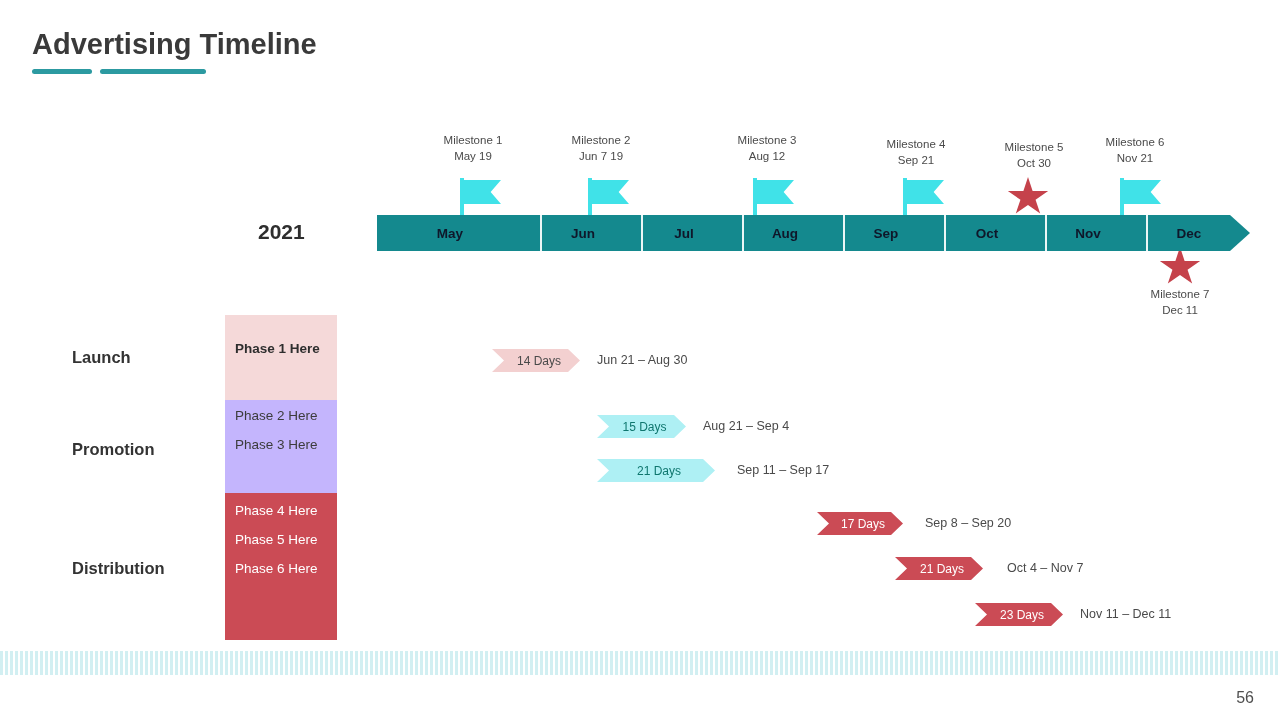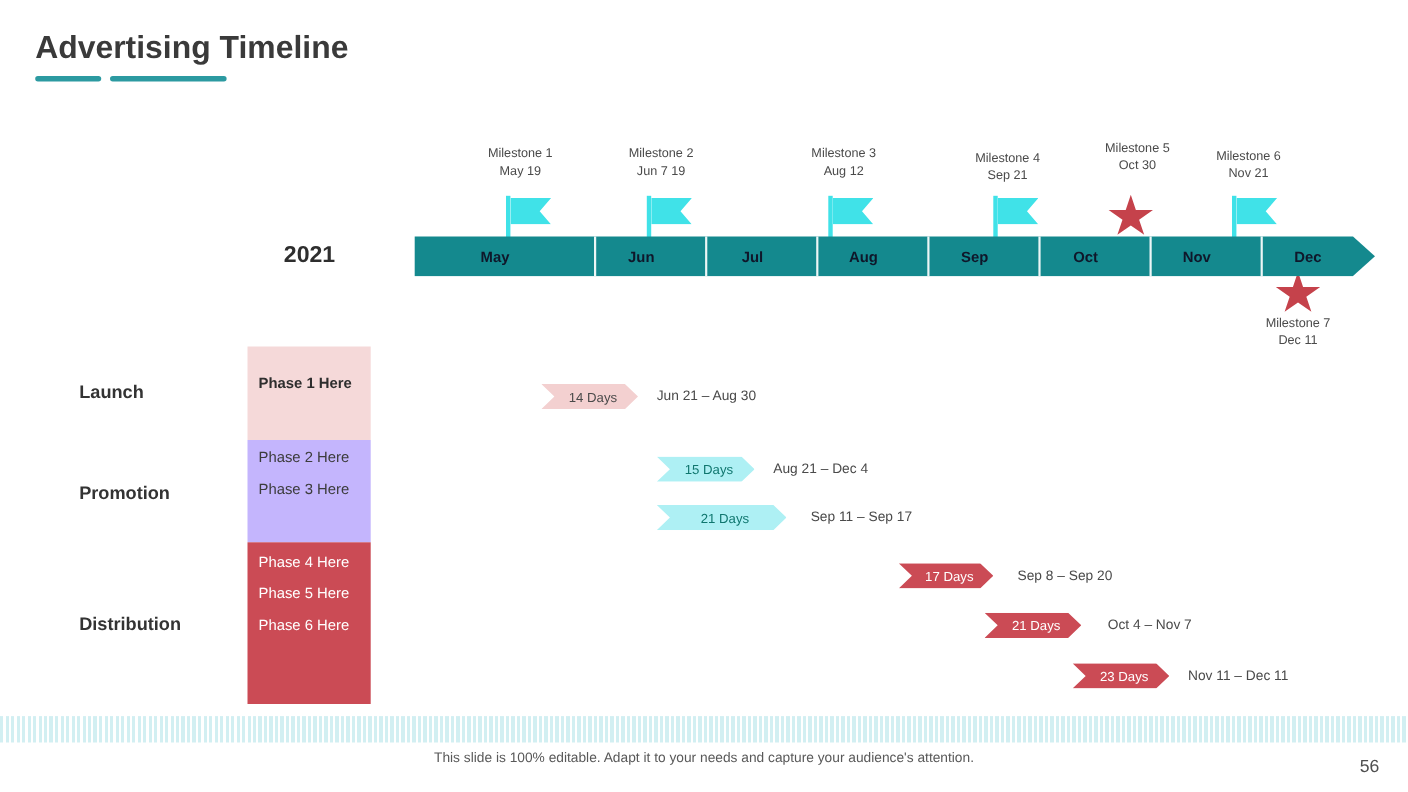--- a/index.html
+++ b/index.html
@@ -72,21 +72,21 @@
     <div>Jun 7 19</div>
   </div>
   <div class="ms-label" style="left:767px; top:133px;">
     <div>Milestone 3</div>
     <div>Aug 12</div>
   </div>
   <div class="ms-label" style="left:916px; top:137px;">
     <div>Milestone 4</div>
     <div>Sep 21</div>
   </div>
-  <div class="ms-label" style="left:1034px; top:128px;">
+  <div class="ms-label" style="left:1034px; top:140px;">
     <div>Milestone 5</div>
     <div>Oct 30</div>
   </div>
   <div class="ms-label" style="left:1135px; top:135px;">
     <div>Milestone 6</div>
     <div>Nov 21</div>
   </div>
 
   <div class="flag" style="left:460px;">
     <div class="flag-pennant"></div>
@@ -149,31 +149,30 @@
   <div class="phase-box pb-456">
     <div class="phase-entry">Phase 4 Here</div>
     <div class="phase-entry">Phase 5 Here</div>
     <div class="phase-entry">Phase 6 Here</div>
   </div>
 
   <div class="dur-arrow da-pink" style="left:492px; top:349px; width:88px;">14 Days</div>
   <div class="dur-range" style="left:597px; top:353px;">Jun 21 – Aug 30</div>
 
   <div class="dur-arrow da-cyan" style="left:597px; top:415px; width:89px;">15 Days</div>
-  <div class="dur-range" style="left:703px; top:419px;">Aug 21 – Dec 4</div>
+  <div class="dur-range" style="left:703px; top:419px;">Aug 21 – Sep 4</div>
 
   <div class="dur-arrow da-cyan" style="left:597px; top:459px; width:118px;">21 Days</div>
   <div class="dur-range" style="left:737px; top:463px;">Sep 11 – Sep 17</div>
 
   <div class="dur-arrow da-red" style="left:817px; top:512px; width:86px;">17 Days</div>
   <div class="dur-range" style="left:925px; top:516px;">Sep 8 – Sep 20</div>
 
   <div class="dur-arrow da-red" style="left:895px; top:557px; width:88px;">21 Days</div>
   <div class="dur-range" style="left:1007px; top:561px;">Oct 4 – Nov 7</div>
 
   <div class="dur-arrow da-red" style="left:975px; top:603px; width:88px;">23 Days</div>
   <div class="dur-range" style="left:1080px; top:607px;">Nov 11 – Dec 11</div>
 
   <div class="stripes"></div>
-  <div class="footer-note">This slide is 100% editable. Adapt it to your needs and capture your audience's attention.</div>
   <div class="page-num">56</div>
 
 </div>
 
 </body></html>

